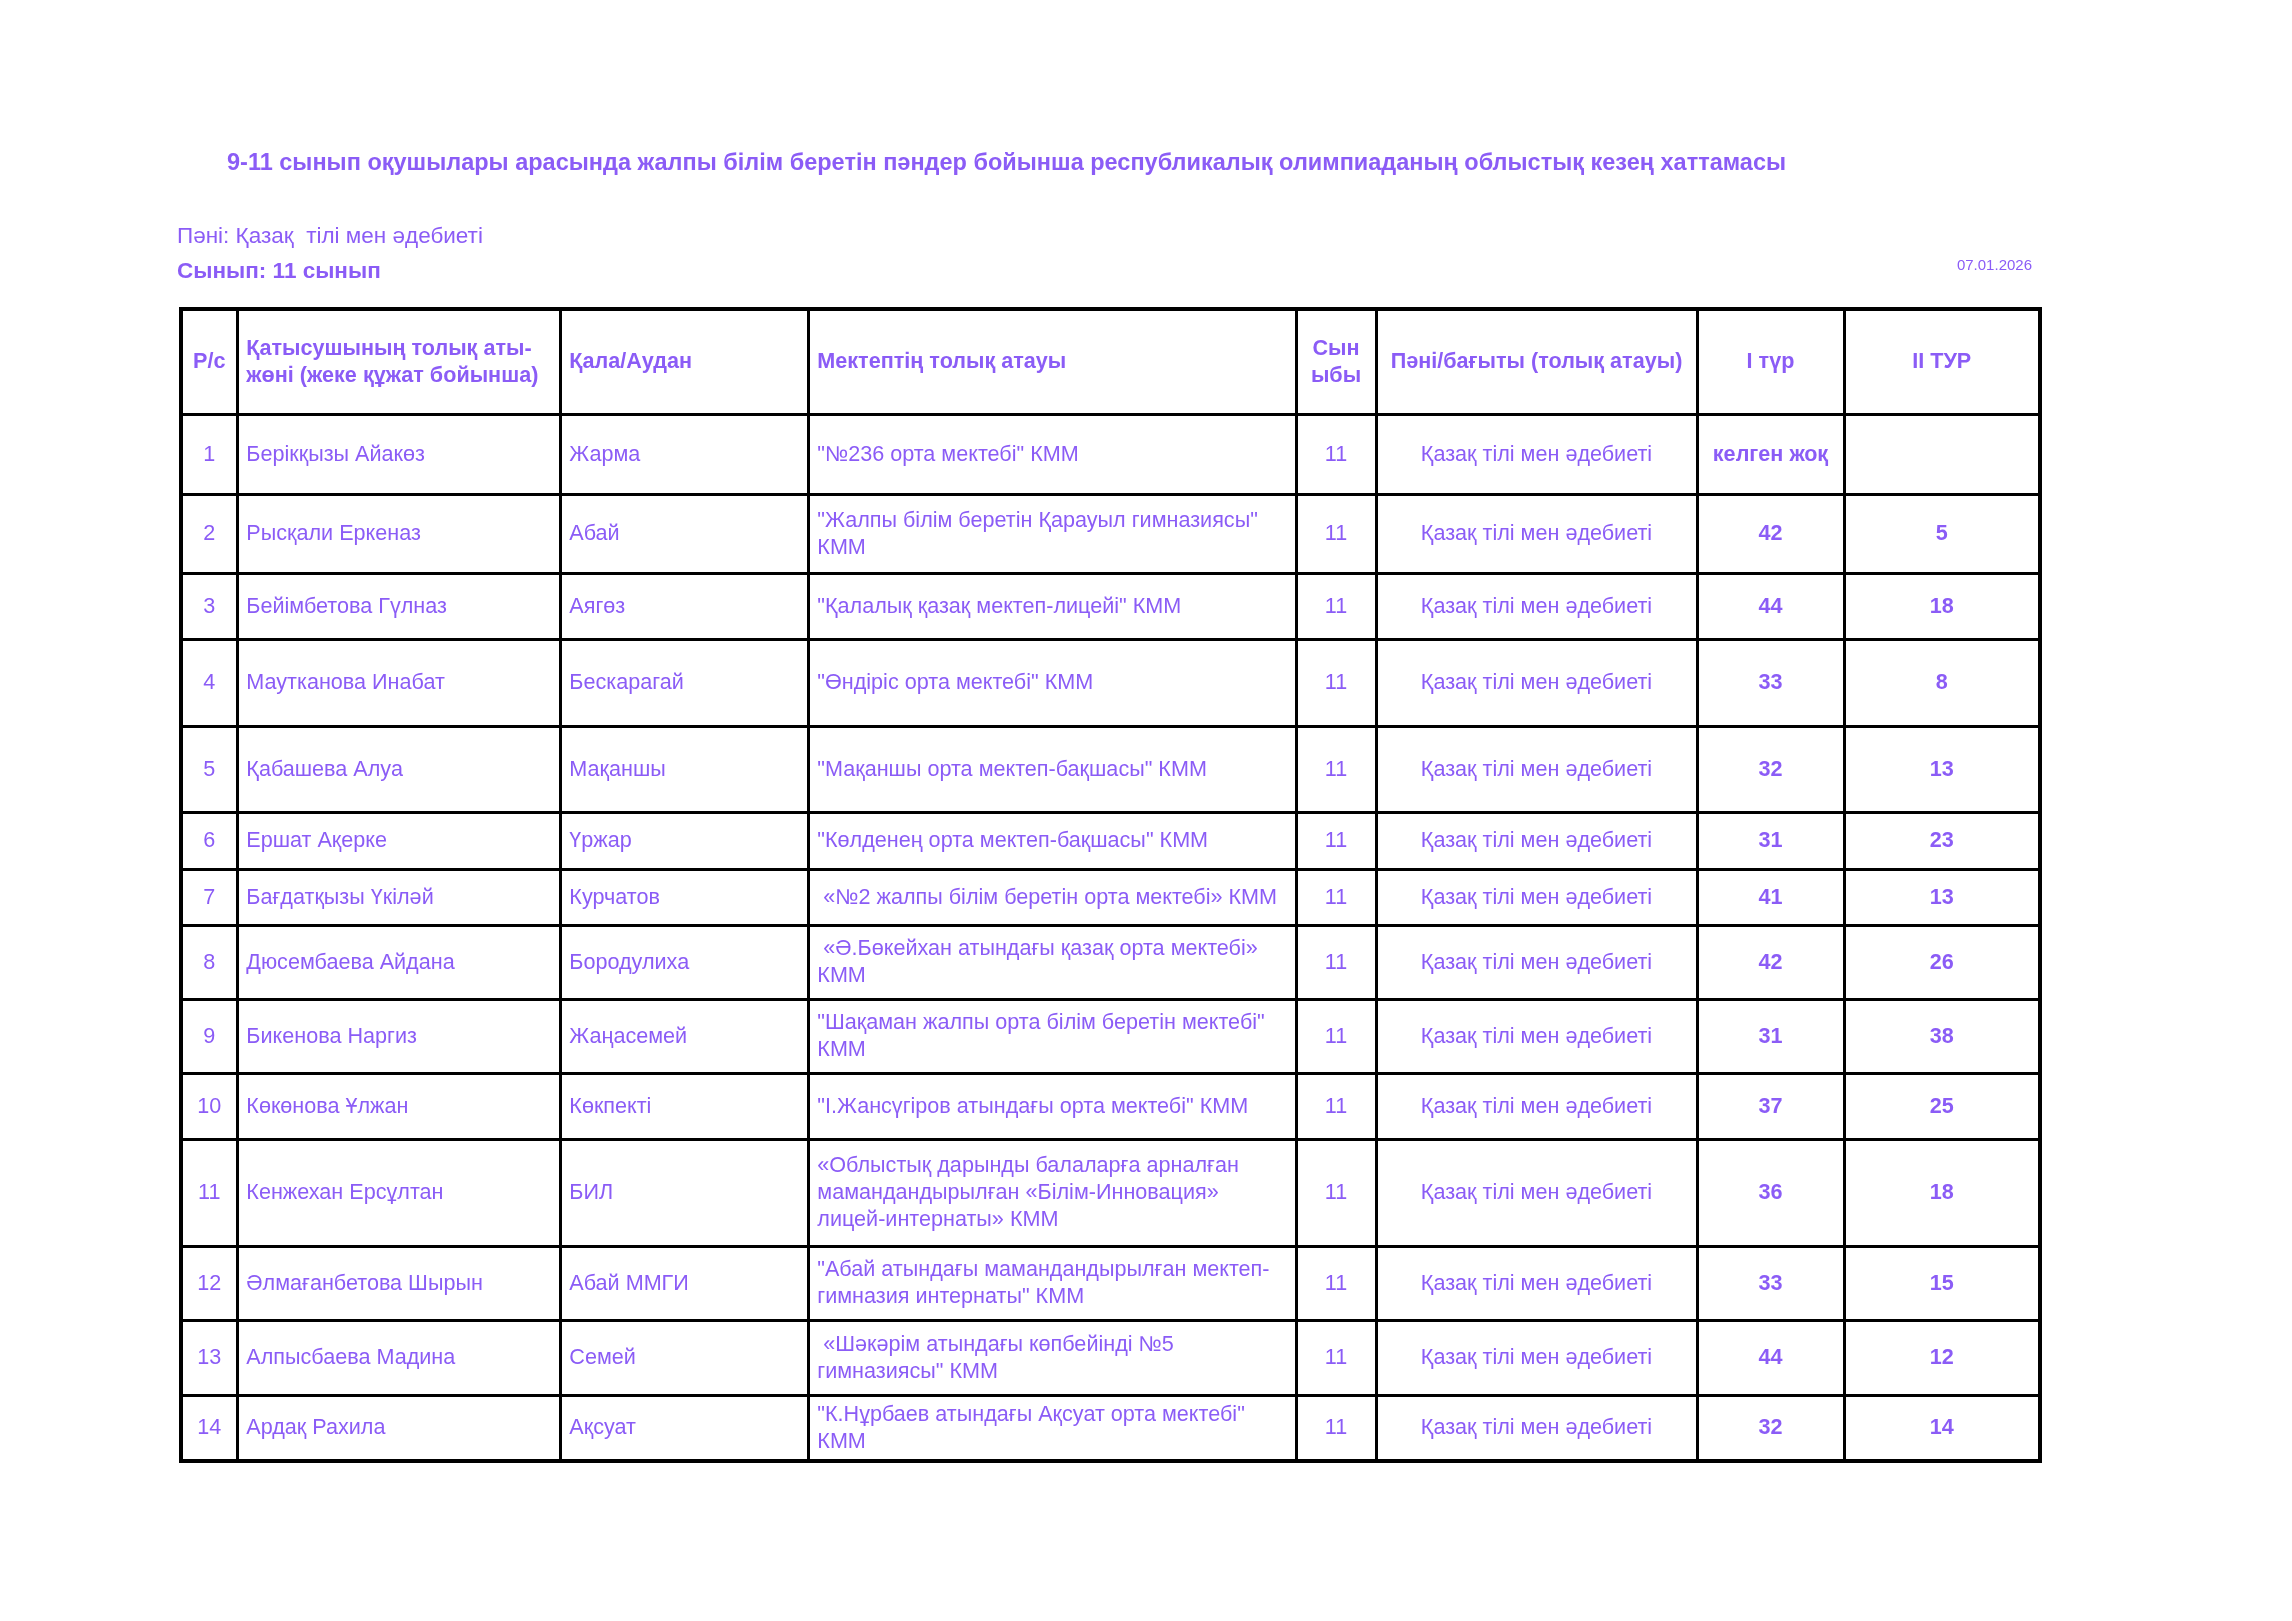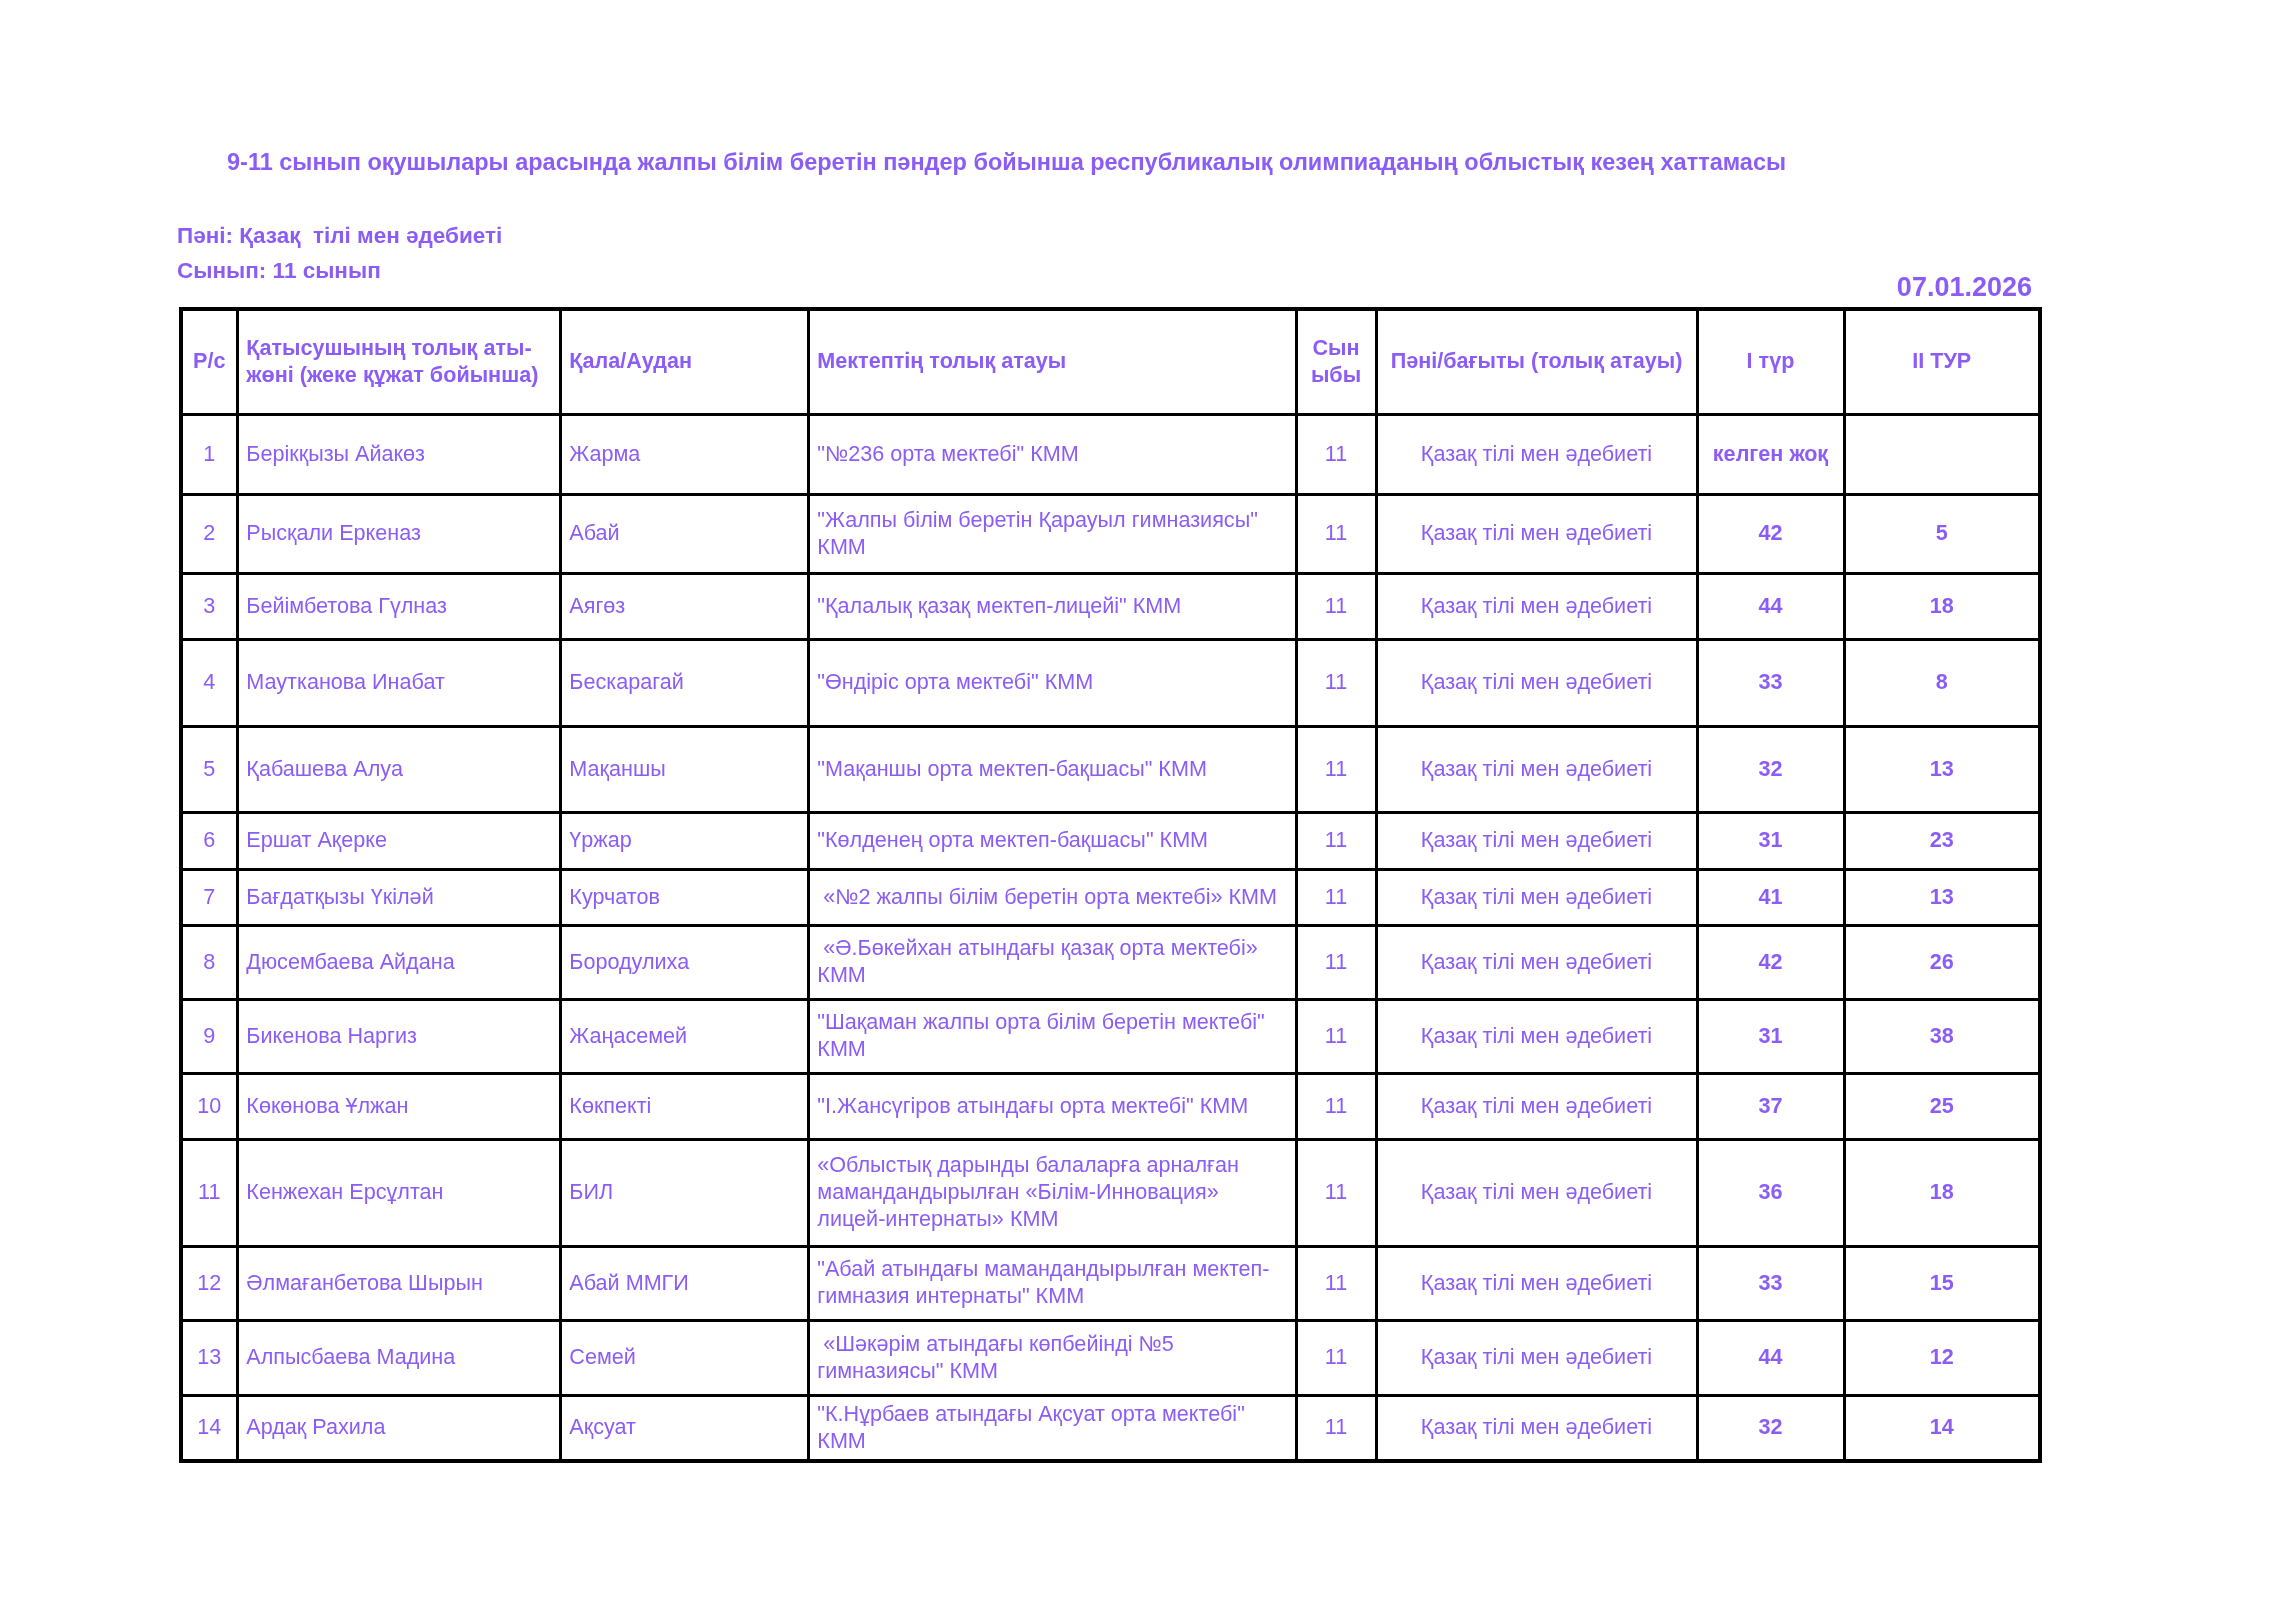--- a/index.html
+++ b/index.html
@@ -18,37 +18,37 @@
     top: 149px;
     font-size: 23.5px;
     font-weight: bold;
     white-space: nowrap;
   }
   .meta-subject {
     position: absolute;
     left: 177px;
     top: 223px;
     font-size: 22.5px;
-    font-weight: bold;
+    font-weight: normal;
     white-space: pre-wrap;
   }
   .meta-class {
     position: absolute;
     left: 177px;
     top: 258px;
     font-size: 22.5px;
     font-weight: bold;
     white-space: pre-wrap;
   }
   .doc-date {
     position: absolute;
-    top: 272px;
+    top: 256px;
     right: 261px;
-    font-size: 27px;
-    font-weight: bold;
+    font-size: 15px;
+    font-weight: normal;
   }
   table.results {
     position: absolute;
     left: 170px;
     top: 307px;
     width: 1859px;
     border-collapse: collapse;
     table-layout: fixed;
     border: 4.9px solid #000;
     margin-left: 9px;

